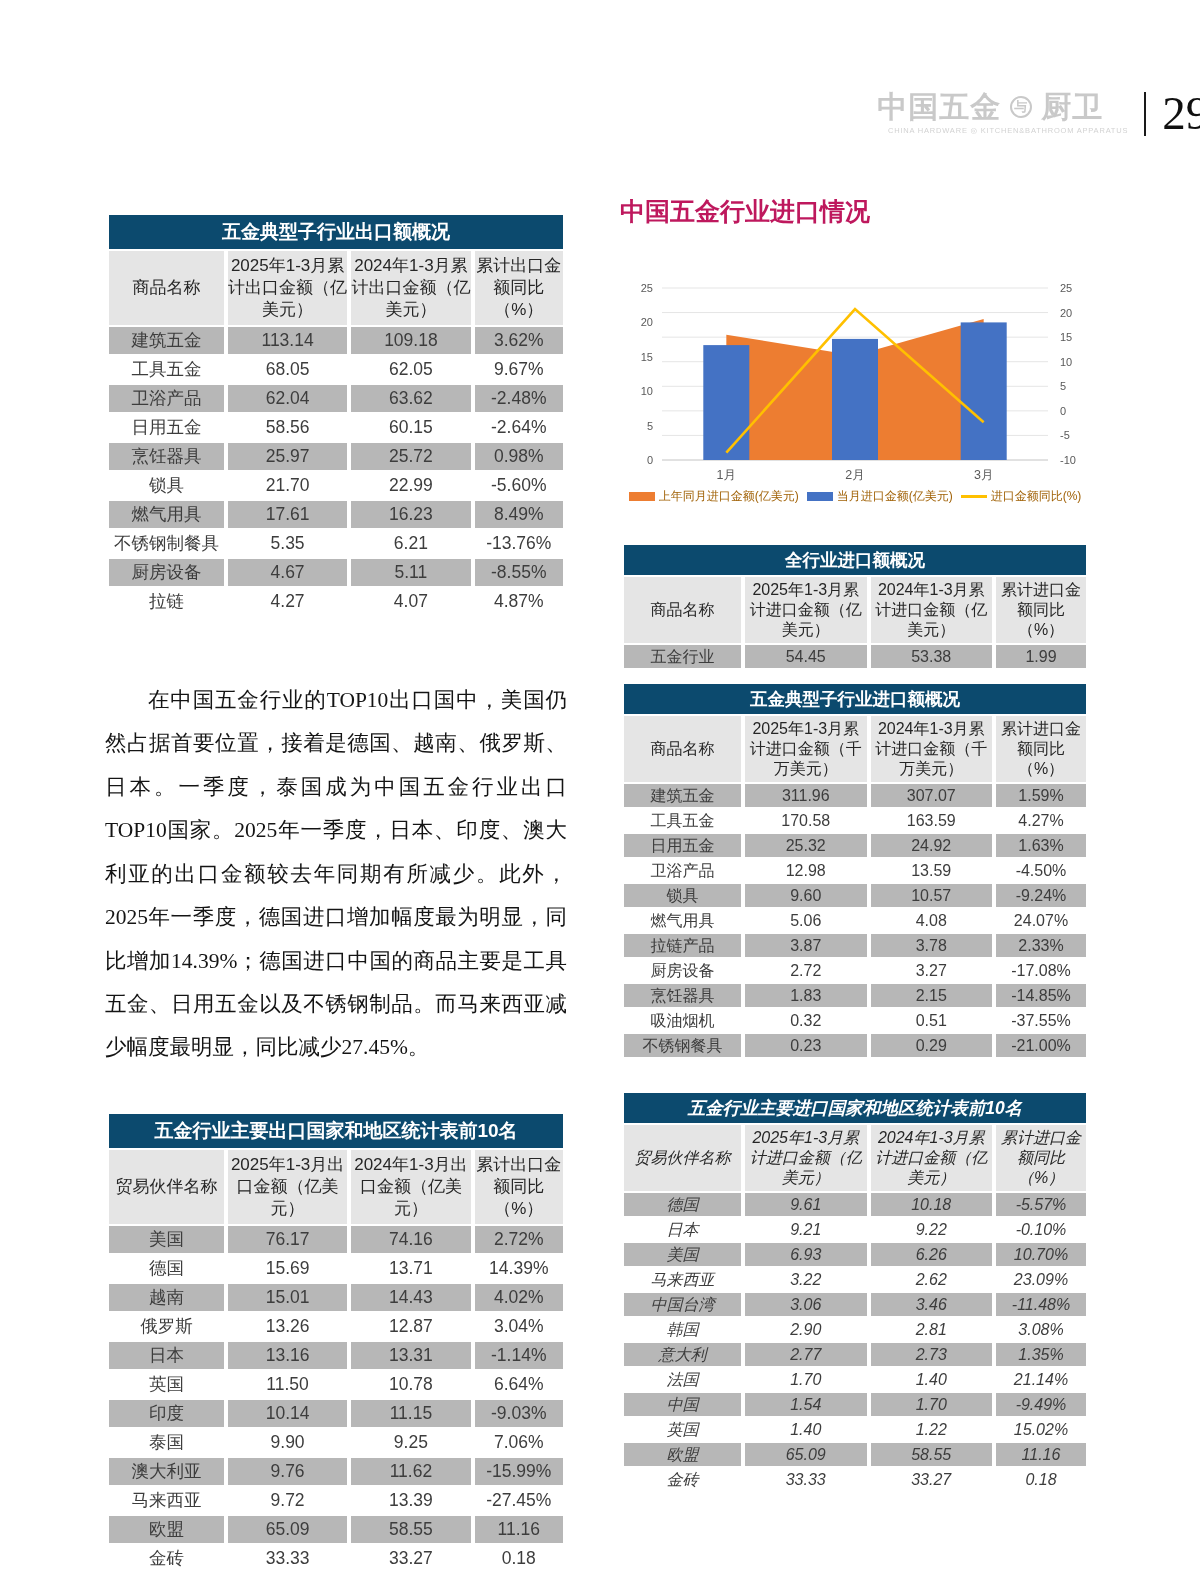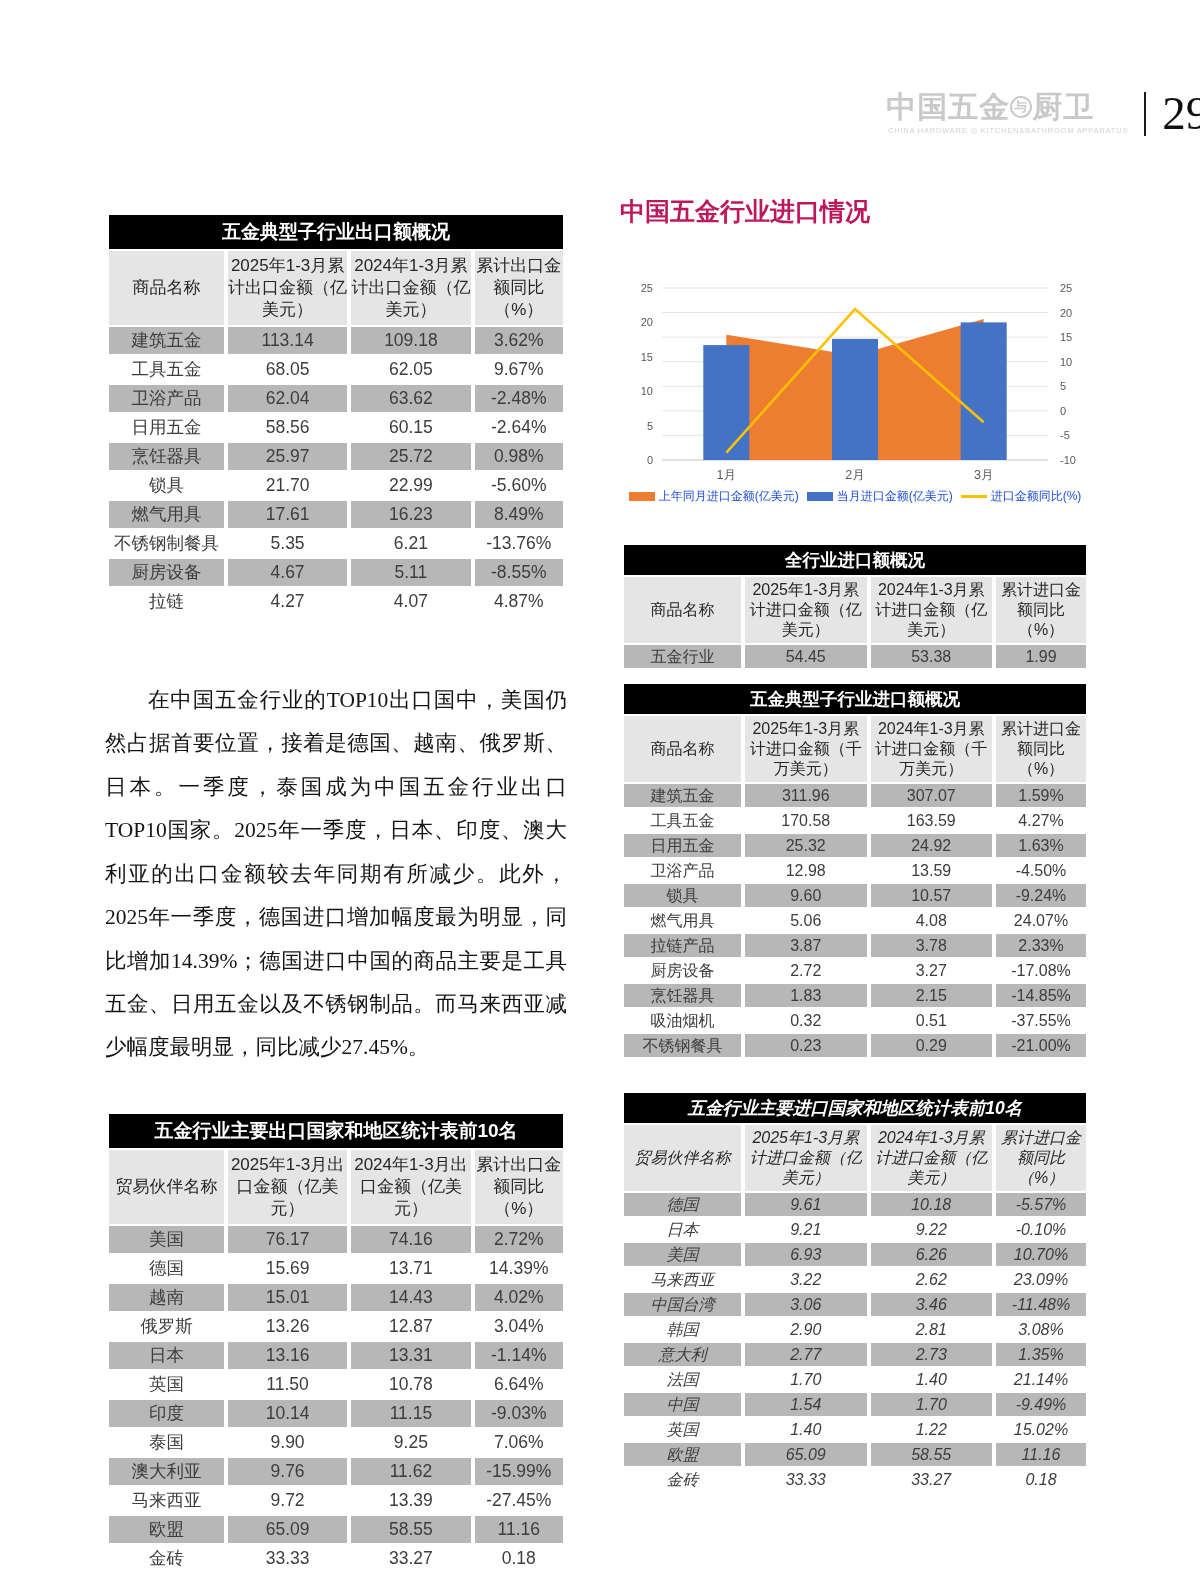--- a/index.html
+++ b/index.html
@@ -4,36 +4,36 @@
 <style>
   html,body{margin:0;padding:0;}
   body{width:1200px;height:1569px;background:#ffffff;position:relative;
        font-family:"Liberation Sans",sans-serif;-webkit-font-smoothing:antialiased;}
 
   .page{position:absolute;inset:0;background:#fff;overflow:hidden;}
 
   
   .hdr{position:absolute;top:90px;left:852px;display:flex;align-items:center;gap:16px;}
   .brand{text-align:center;}
-  .brand-cn{display:flex;align-items:center;justify-content:center;gap:0;
+  .brand-cn{display:flex;align-items:center;justify-content:center;gap:9px;
             font-size:30px;font-weight:bold;color:#c9c9c9;letter-spacing:1px;line-height:1;}
   .brand-mid{font-size:13px;font-weight:bold;color:#c9c9c9;border:2px solid #c9c9c9;
              border-radius:50%;width:18px;height:18px;line-height:18px;display:inline-block;}
   .brand-en{font-size:7.5px;color:#d2d2d2;letter-spacing:.8px;margin-top:4px;white-space:nowrap;margin-left:36px;}
   .pn-divider{width:2px;height:44px;background:#1a1a1a;}
   .page-number{font-family:"Liberation Serif",serif;font-size:47px;color:#101010;line-height:1;}
 
   
   .col-left{position:absolute;left:105px;top:213px;width:462px;}
   .col-right{position:absolute;left:620px;top:196px;width:470px;}
 
   
   table.data-table{width:100%;table-layout:fixed;border-collapse:separate;border-spacing:4px 2px;}
   table.data-table th,table.data-table td{overflow:hidden;}
-  .ttl{background:#000000;color:#ffffff;font-weight:bold;text-align:center;}
+  .ttl{background:#0c4a6e;color:#ffffff;font-weight:bold;text-align:center;}
   .colh{background:#e5e5e5;color:#262626;font-weight:normal;text-align:center;vertical-align:middle;}
   tr.g td{background:#b7b7b7;}
   tr.w td{background:#ffffff;}
   td{ text-align:center;color:#3d3d3d;vertical-align:middle;}
 
   
   .t-left .ttl{font-size:19px;padding:4px 0;}
   .t-left .colh{font-size:17px;line-height:22px;padding:4px 0;}
   .t-left td{font-size:17.5px;line-height:21px;padding:3px 0;}
 
@@ -49,21 +49,21 @@
   
   .sec-heading{font-size:25px;font-weight:bold;color:#be185d;margin:0;line-height:1.2;
                font-family:"Liberation Sans",sans-serif;}
   figure.chart{margin:46px 0 0 0;}
   figcaption.chart-title{font-family:"Liberation Serif",serif;font-weight:bold;font-size:16px;
              color:#404040;text-align:center;margin-bottom:8px;}
   .chart-svg{display:block;}
   .tick{font-size:11px;fill:#595959;font-family:"Liberation Sans",sans-serif;}
   .cat{font-size:12.5px;fill:#595959;font-family:"Liberation Sans",sans-serif;}
   .legend{display:flex;justify-content:center;align-items:center;gap:8px;
-          font-size:12px;color:#1d4ed8;margin-top:4px;white-space:nowrap;}
+          font-size:12px;color:#a16207;margin-top:4px;white-space:nowrap;}
   .lg-item{display:inline-flex;align-items:center;}
   .lg-swatch{width:26px;height:9px;display:inline-block;margin-right:4px;}
   .lg-line{width:26px;height:3px;display:inline-block;margin-right:4px;}
 
   .mt-t3{margin-top:38px;}
   .mt-t4{margin-top:12px;}
   .mt-t5{margin-top:32px;font-style:italic;}
   .mt-t2{margin-top:42px;}
 </style>
 </head>

